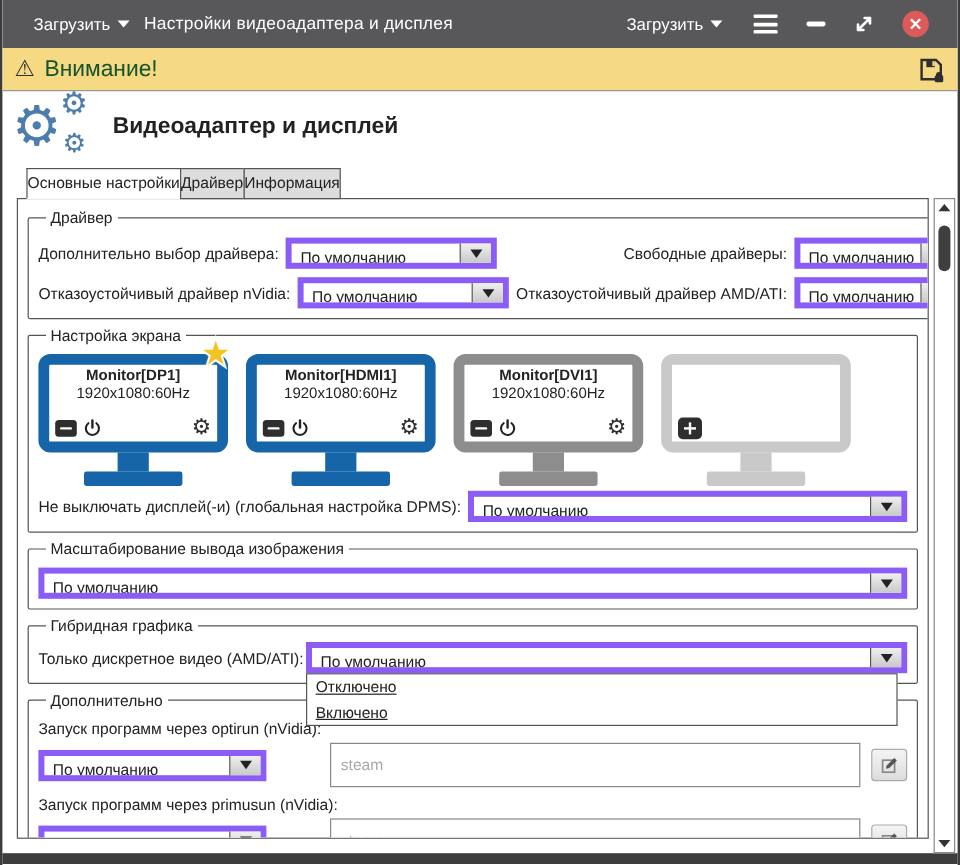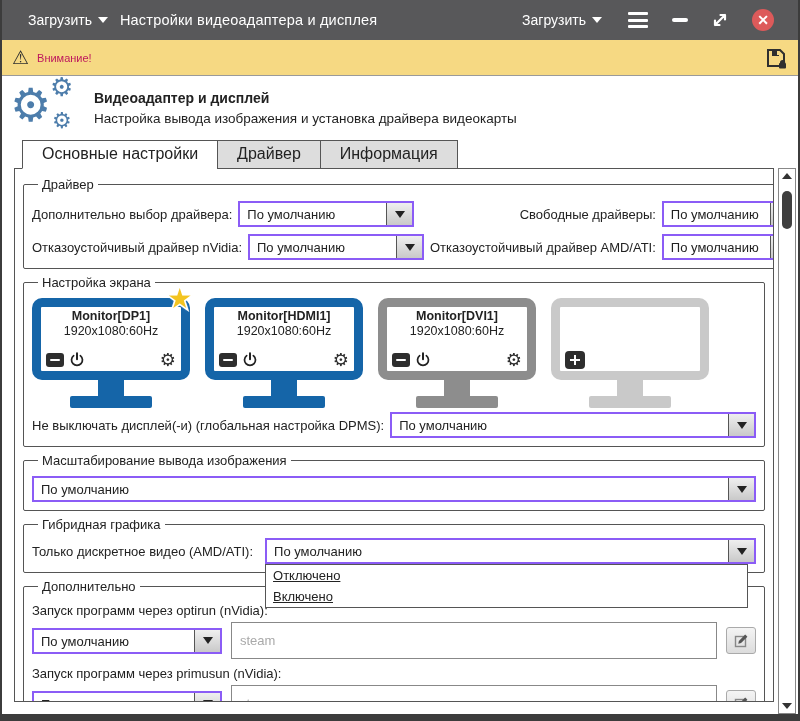--- a/index.html
+++ b/index.html
@@ -28,37 +28,37 @@
     color:#fff; display:flex; align-items:center; justify-content:center;
     font-size:14px; font-weight:bold; cursor:pointer;
   }
 
   
   .warnbar {
     height:36px; background:#f6d983; border-bottom:1px solid #9a9a9a;
     display:flex; align-items:center; padding:0 10px; gap:8px;
   }
   .warn-tri { font-size:19px; color:#2f2f2f; line-height:1; }
-  .warn-text { font-size:11px; color:#be185d; }
+  .warn-text { font-size:19px; color:#14532d; }
   .warn-spacer { flex:1; }
   .save-floppy { cursor:pointer; display:flex; }
 
   
   .header { height:64px; display:flex; align-items:center; padding:2px 10px; gap:16px; }
   .gears { position:relative; width:66px; height:60px; color:#4d7dab; flex:none; }
   .gears .g1 { position:absolute; left:-2px; top:4px; font-size:46px; line-height:1; }
   .gears .g2 { position:absolute; left:38px; top:-4px; font-size:26px; line-height:1; }
   .gears .g3 { position:absolute; left:40px; top:32px; font-size:22px; line-height:1; }
-  .hdr-title { font-size:14px; font-weight:bold; margin-bottom:5px; }
+  .hdr-title { font-size:19px; font-weight:bold; margin-bottom:5px; }
   .hdr-sub { font-size:13.5px; }
 
   
   .tabs { display:flex; margin-left:20px; position:relative; z-index:2; }
   .tab {
-    border:1px solid #555; background:#ddd; padding:4px 19px 5px; font-size:16px;
+    border:1px solid #555; background:#ddd; padding:4px 0 5px; font-size:13px;
     margin-right:-1px; cursor:pointer; margin-bottom:-1px;
   }
   .tab.active { background:#fff; border-bottom-color:#fff; }
 
   
   .content-area { display:flex; height:534px; }
   .tab-pane {
     flex:1; border:1px solid #555; margin-left:12px; margin-right:4px;
     padding:2px 8px 4px; position:relative; background:#fff; overflow:hidden;
   }
@@ -72,21 +72,21 @@
   .sb-thumb { width:10px; height:38px; background:#3f3f3f; border-radius:5px; margin-top:8px; cursor:pointer; }
   .sb-fill { flex:1; }
 
   
   fieldset { border:1px solid #555; border-radius:2px; margin-top:6px; padding:2px 8px 8px; }
   legend { padding:0 4px; font-size:13px; margin-left:6px; }
   .lbl { font-size:13px; white-space:nowrap; }
 
   
   .select {
-    display:flex; border:2px solid #8b5cf6; background:#fff; height:26px;
+    display:flex; border:5px solid #8b5cf6; background:#fff; height:26px;
     align-items:stretch; cursor:pointer; flex:none;
   }
   .select-value { flex:1; padding:4px 7px; font-size:13px; white-space:nowrap; overflow:hidden; }
   .select-btn {
     width:26px; background:linear-gradient(#efefef,#c9c9c9); border-left:1px solid #555;
     display:flex; align-items:center; justify-content:center;
   }
   .sel-tri { width:0; height:0; border-left:5px solid transparent; border-right:5px solid transparent; border-top:7px solid #222; }
   .w176 { width:176px; } .w136 { width:136px; } .w190 { width:190px; }
   .grow { flex:1; }
@@ -120,34 +120,34 @@
   .mon-base { width:82px; height:12px; background:#1565a8; margin:0 auto; border-radius:2px; }
   .star {
     position:absolute; top:-17px; right:-5px; font-size:34px; color:#f3c420; z-index:3;
     -webkit-text-stroke:1.5px #fff; text-shadow:0 0 2px #fff; line-height:1;
   }
   .dpms-row { display:flex; align-items:center; margin-top:4px; gap:6px; }
 
   .full-row { margin-top:6px; }
 
   
-  .hyb-row { display:flex; align-items:center; gap:12px; margin-top:4px; }
+  .hyb-row { display:flex; align-items:center; gap:2px; margin-top:4px; }
   .sel-wrap { flex:1; position:relative; }
   .dropdown-list {
     position:absolute; top:100%; left:0; right:8px; background:#fff;
     border:1px solid #555; z-index:20;
   }
   .dropdown-item { padding:3px 7px; font-size:13px; cursor:pointer;text-decoration:underline; }
 
   
   .x-label { margin-top:7px; }
   .x-row { display:flex; align-items:center; gap:9px; margin-top:4px; }
   .text-input {
     flex:1; height:37px; border:1px solid #888; padding:16px 8px; font-size:13px;
-    font-family:"Liberation Sans", sans-serif; color:#222;
+    font-family:"Liberation Sans", sans-serif; color:#222;margin-left:44px;
   }
   .text-input::placeholder { color:#a9a9a9; }
   .edit-btn {
     width:30px; height:27px; background:linear-gradient(#f4f4f4,#dcdcdc);
     border:1px solid #aaa; border-radius:3px; display:flex; align-items:center;
     justify-content:center; cursor:pointer; flex:none;
   }
 
   
   .bottom-gap { height:12px; }
@@ -196,21 +196,20 @@
 </div>
 
 <div class="header">
   <div class="gears icon">
     <span class="g1">⚙</span>
       <span class="g2">⚙</span>
       <span class="g3">⚙</span>
   </div>
   <div>
     <div class="hdr-title">Видеоадаптер и дисплей</div>
-    <div class="hdr-sub">Настройка вывода изображения и установка драйвера видеокарты</div>
   </div>
 </div>
 
 <div class="tabs">
   <div class="tab active">Основные настройки</div>
   <div class="tab">Драйвер</div>
   <div class="tab">Информация</div>
 </div>
 
 <div class="content-area">

